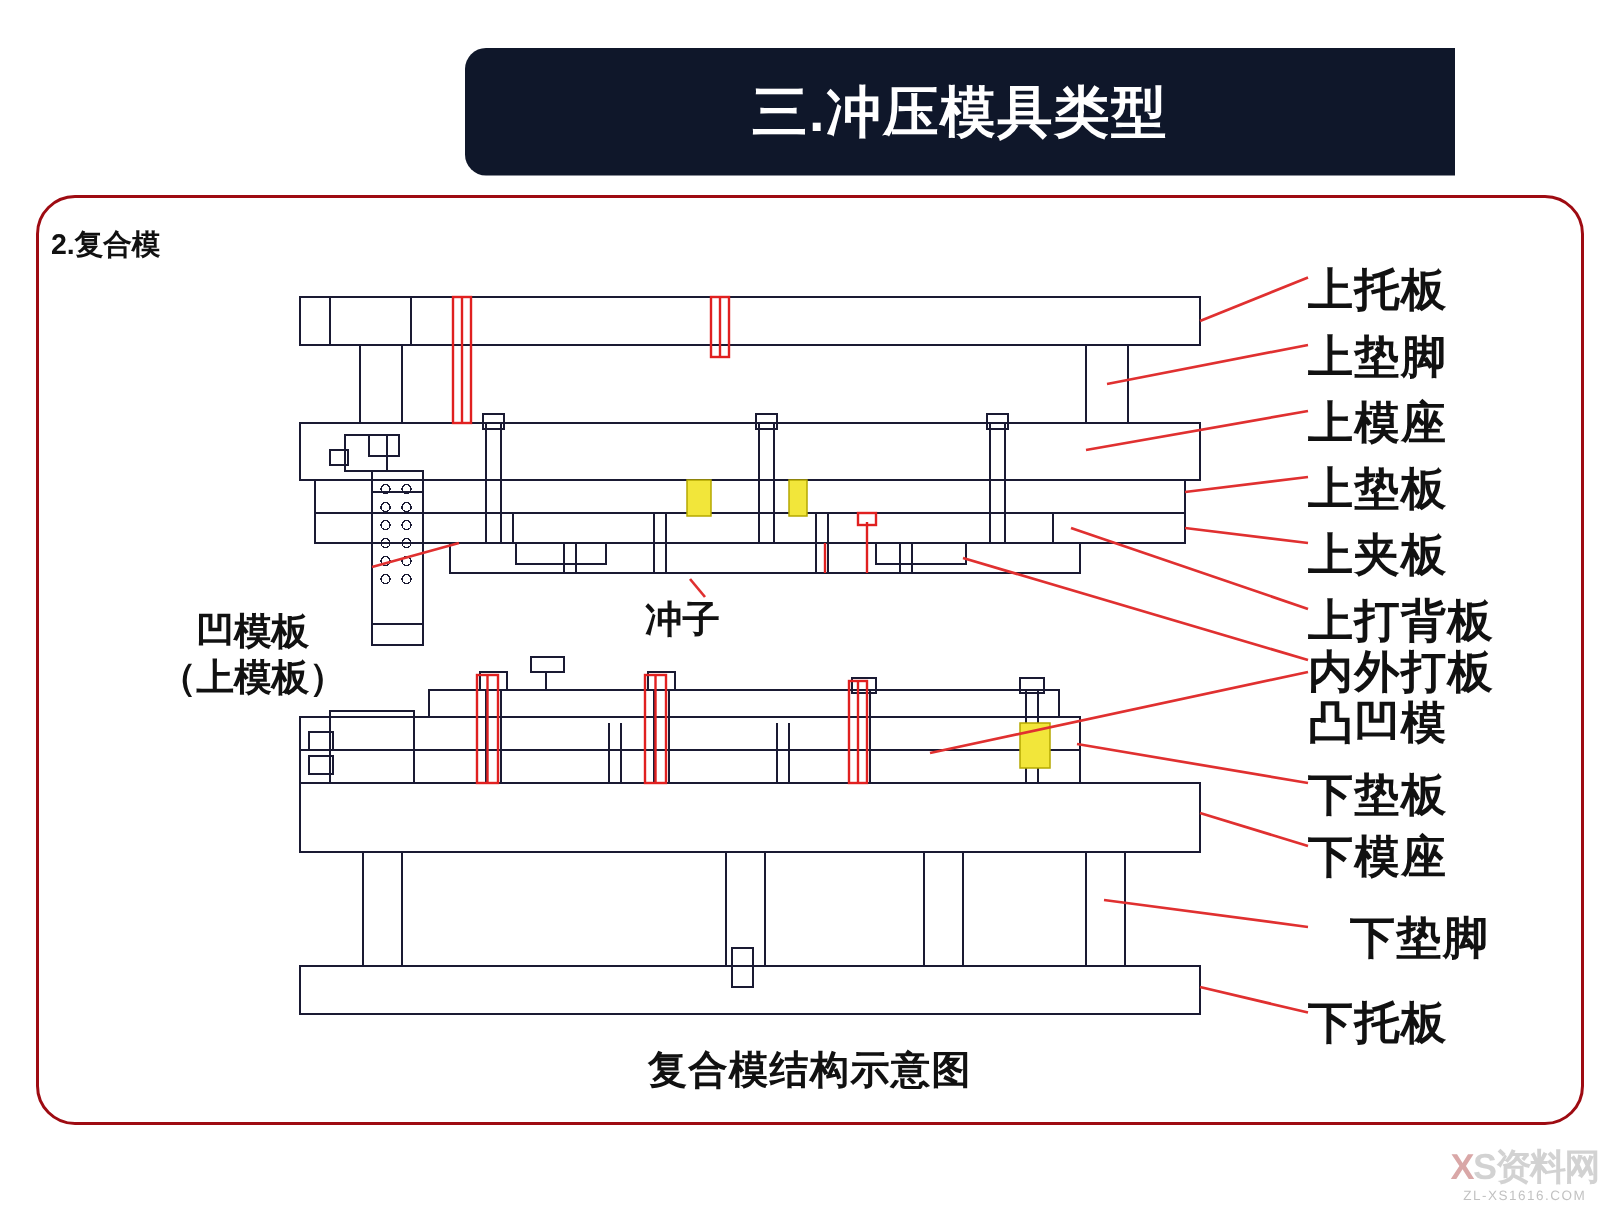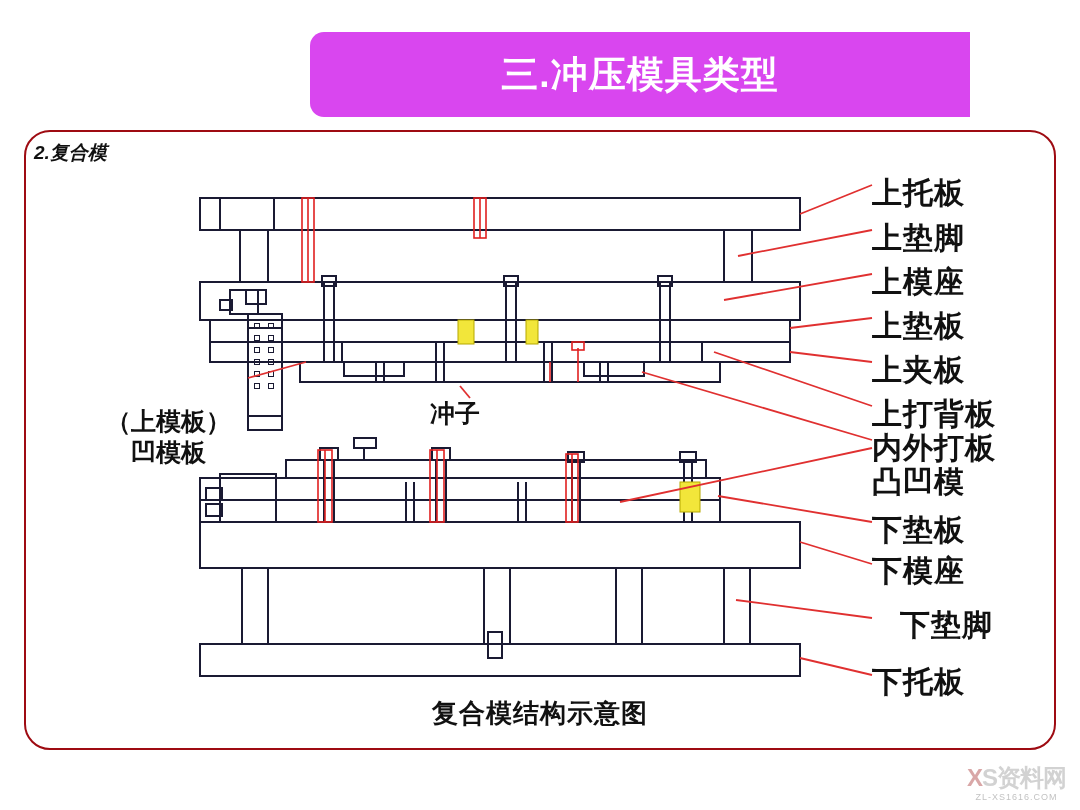--- a/index.html
+++ b/index.html
@@ -15,21 +15,21 @@
     position: relative;
   }
 
   
   .header-banner {
     position: absolute;
     left: 310px;
     top: 32px;
     width: 660px;
     height: 85px;
-    background: #d946ef;
+    background: #0f172a;
     border-radius: 14px 0 0 14px;
     display: flex;
     align-items: center;
     justify-content: center;
   }
   .header-title {
     color: #ffffff;
     font-size: 37px;
     font-weight: bold;
     letter-spacing: 1px;
@@ -43,25 +43,24 @@
     width: 1032px;
     height: 620px;
     border: 2px solid #9e0b12;
     border-radius: 26px;
     background: #ffffff;
     box-sizing: border-box;
   }
   .section-label {
     position: absolute;
     left: 34px;
-    top: 140px;
+    top: 150px;
     font-size: 19px;
     color: #111111;
     font-weight: bold;
-    font-style: italic;
   }
 
   
   .drawing {
     position: absolute;
     left: 24px;
     top: 130px;
     width: 1032px;
     height: 620px;
   }
@@ -307,22 +306,22 @@
 <div class="callout" style="left:872px; top:350px;">上夹板</div>
 <div class="callout" style="left:872px; top:394px;">上打背板</div>
 <div class="callout" style="left:872px; top:428px;">内外打板</div>
 <div class="callout" style="left:872px; top:462px;">凸凹模</div>
 <div class="callout" style="left:872px; top:510px;">下垫板</div>
 <div class="callout" style="left:872px; top:551px;">下模座</div>
 <div class="callout" style="left:900px; top:605px;">下垫脚</div>
 <div class="callout" style="left:872px; top:662px;">下托板</div>
 
 <div class="inner-label" style="left:106px; top:406px;">
+  <div>凹模板</div>
   <div>（上模板）</div>
-  <div>凹模板</div>
 </div>
 <div class="inner-label" style="left:430px; top:398px;">
   <div>冲子</div>
 </div>
 
 <div class="figure-caption">复合模结构示意图</div>
 
 <div class="watermark">
   <div class="wm-main"><span class="wm-x">X</span><span>S</span><span>资料网</span></div>
   <div class="wm-sub">ZL-XS1616.COM</div>

